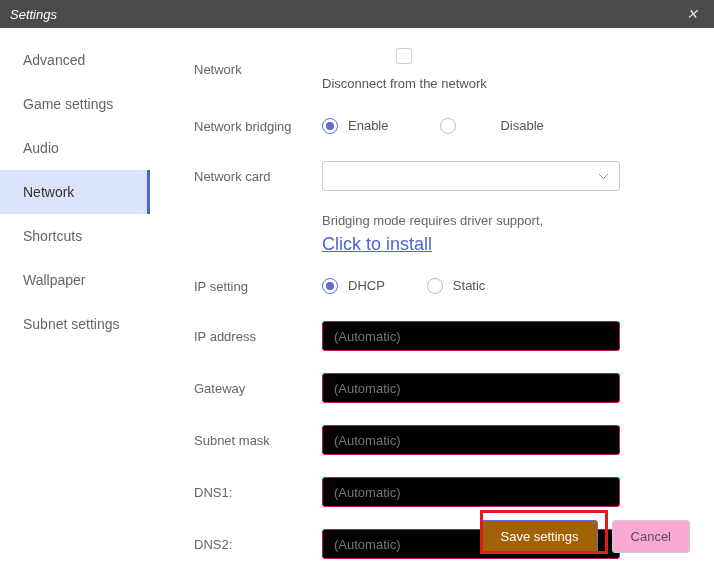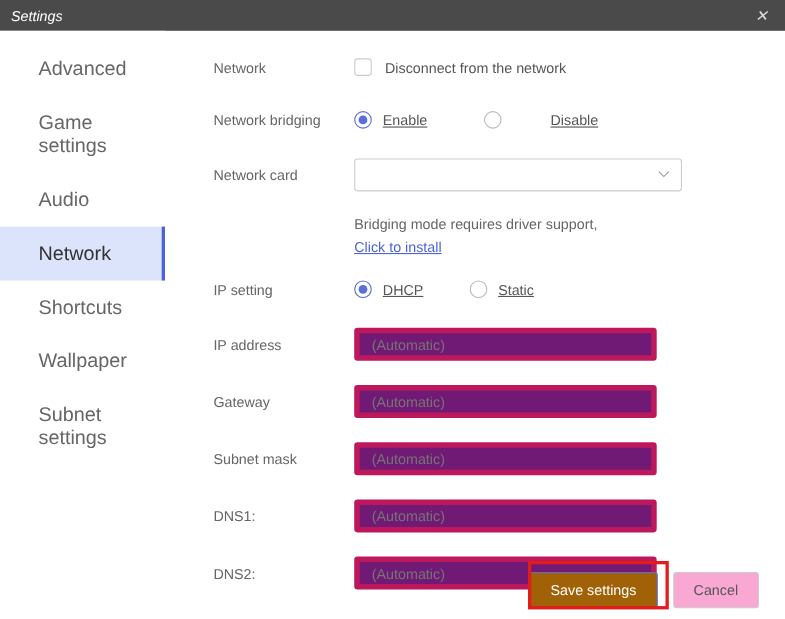--- a/index.html
+++ b/index.html
@@ -32,24 +32,24 @@
     .container {
       display: flex;
       height: 480px;
     }
     .sidebar {
       width: 150px;
       background: #fff;
       padding-top: 10px;
     }
     .sidebar-item {
-      padding: 14px 35px;
+      padding: 14px 23px;
       color: #666;
       cursor: pointer;
-      font-size: 18px;
+      font-size: 14px;
     }
     .sidebar-item.active {
       background: #dce4fb;
       border-right: 3px solid #4d64d8;
       color: #333;
     }
     .content {
       flex: 1;
       padding: 20px 36px 20px 44px;
     }
@@ -68,34 +68,34 @@
       flex: 1;
       display: flex;
       align-items: center;
       gap: 22px;
     }
     .checkbox {
       display: flex;
       align-items: center;
       gap: 12px;
       cursor: pointer;
+      flex-direction: column;
     }
     .checkbox-box {
       width: 16px;
       height: 16px;
       border: 1px solid #ccc;
       border-radius: 3px;
       background: #fff;
     }
     .radio {
       display: flex;
-      align-items: center;
+      align-items: flex-start;
       gap: 10px;
       cursor: pointer;
-      text-decoration: underline;
     }
     .radio-box {
       width: 16px;
       height: 16px;
       border: 1px solid #bbb;
       border-radius: 50%;
       background: #fff;
       display: flex;
       align-items: center;
       justify-content: center;
@@ -119,39 +119,39 @@
       align-items: center;
       justify-content: flex-end;
       padding: 0 10px;
       cursor: pointer;
     }
     .chevron {
       color: #999;
       font-size: 11px;
     }
     .input-box {
-      width: 275px;
+      width: 298px;
       height: 30px;
-      border: 5px solid #be185d;
+      border: 1px solid #be185d;
       border-radius: 3px;
-      background: #701a75;
+      background: #000000;
       padding: 0 11px;
       color: #aaa;
       font-size: 13px;
       outline: none;
     }
     .info-text {
       color: #666;
       font-size: 13px;
     }
     .link {
       color: #4d64d8;
       text-decoration: underline;
       cursor: pointer;
-      font-size: 13px;
+      font-size: 18px;
       display: inline-block;
       margin-top: 6px;
     }
     .footer {
       display: flex;
       justify-content: flex-end;
       align-items: center;
       padding: 12px 24px;
       gap: 14px;
     }

